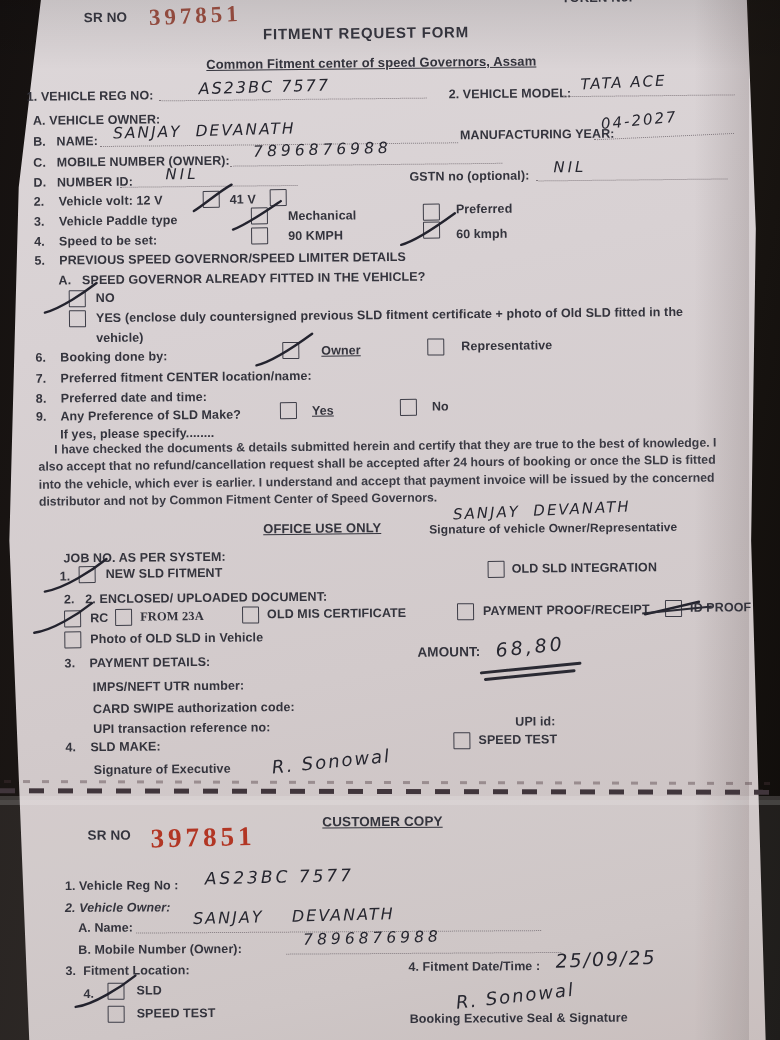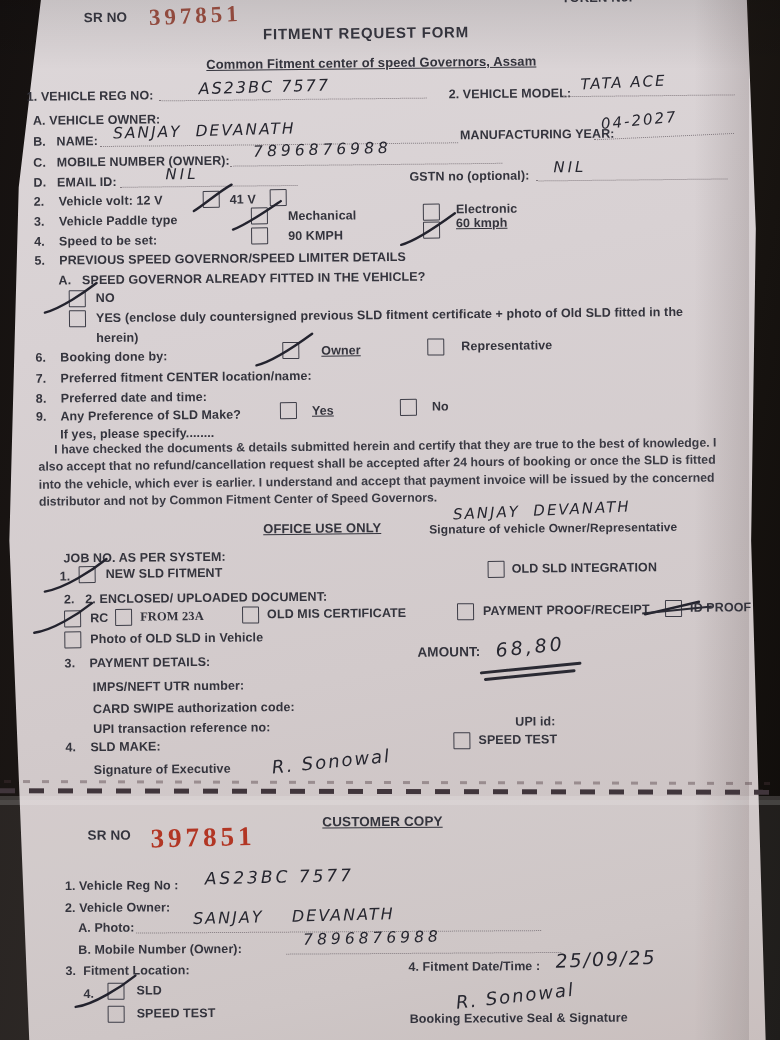--- a/index.html
+++ b/index.html
@@ -68,21 +68,21 @@
     <div class="dots" style="left:103px;top:142px;width:358px;"></div>
     <span class="hw" style="left:116px;top:120px;font-size:15.5px;transform:rotate(-1deg);">SANJAY  DEVANATH</span>
     <span class="lbl" style="left:463px;top:129px;">MANUFACTURING YEAR:</span>
     <div class="dots" style="left:597px;top:138px;width:140px;transform:rotate(-2deg);"></div>
     <span class="hw" style="left:604px;top:114px;font-size:15px;transform:rotate(-5deg);">04-2027</span>
 
     <span class="lbl" style="left:36px;top:152px;">C.   MOBILE NUMBER (OWNER):</span>
     <div class="dots" style="left:233px;top:163px;width:272px;"></div>
     <span class="hw" style="left:256px;top:140px;font-size:15.5px;letter-spacing:4px;transform:rotate(-1deg);">7896876988</span>
 
-    <span class="lbl" style="left:36px;top:172px;">D.   EMAIL ID:</span>
+    <span class="lbl" style="left:36px;top:172px;">D.   NUMBER ID:</span>
     <div class="dots" style="left:122px;top:183px;width:178px;"></div>
     <span class="hw" style="left:168px;top:163px;letter-spacing:3px;">NIL</span>
     <span class="lbl" style="left:412px;top:170px;">GSTN no (optional):</span>
     <div class="dots" style="left:538px;top:181px;width:192px;"></div>
     <span class="hw" style="left:556px;top:160px;letter-spacing:3px;">NIL</span>
 
     <span class="lbl" style="left:36px;top:191px;">2.    Vehicle volt: 12 V</span>
     <span class="cb checked" style="left:205px;top:189px;">
         <svg viewBox="0 0 44 32">
           <path d="M3 28 C 12 23, 28 9, 41 2"></path>
@@ -92,43 +92,43 @@
     <span class="cb" style="left:272px;top:188px;"></span>
 
     <span class="lbl" style="left:36px;top:211px;">3.    Vehicle Paddle type</span>
     <span class="cb checked" style="left:253px;top:206px;">
         <svg viewBox="0 0 44 32">
           <path d="M-6 30 C 8 25, 30 10, 42 2"></path>
         </svg>
       </span>
     <span class="lbl" style="left:290px;top:208px;">Mechanical</span>
     <span class="cb" style="left:425px;top:204px;"></span>
-    <span class="lbl" style="left:458px;top:203px;">Electronic</span>
+    <span class="lbl" style="left:458px;top:203px;">Preferred</span>
 
     <span class="lbl" style="left:36px;top:231px;">4.    Speed to be set:</span>
     <span class="cb" style="left:253px;top:226px;"></span>
     <span class="lbl" style="left:290px;top:228px;">90 KMPH</span>
     <span class="cb checked" style="left:425px;top:222px;">
         <svg viewBox="0 0 44 32">
           <path d="M-10 31 C 6 27, 30 10, 44 0"></path>
         </svg>
       </span>
-    <span class="lbl" style="left:458px;top:217px;text-decoration:underline;">60 kmph</span>
+    <span class="lbl" style="left:458px;top:228px;">60 kmph</span>
 
     <span class="lbl" style="left:36px;top:250px;">5.    PREVIOUS SPEED GOVERNOR/SPEED LIMITER DETAILS</span>
     <span class="lbl" style="left:60px;top:270px;">A.   SPEED GOVERNOR ALREADY FITTED IN THE VEHICLE?</span>
     <span class="cb checked" style="left:70px;top:287px;">
         <svg viewBox="0 0 44 32">
           <path d="M-12 30 C 4 26, 28 10, 40 1"></path>
         </svg>
       </span>
     <span class="lbl" style="left:97px;top:288px;">NO</span>
     <span class="cb" style="left:70px;top:307px;"></span>
     <span class="lbl" style="left:97px;top:308px;">YES (enclose duly countersigned previous SLD fitment certificate + photo of Old SLD fitted in the</span>
-    <span class="lbl" style="left:97px;top:328px;">herein)</span>
+    <span class="lbl" style="left:97px;top:328px;">vehicle)</span>
 
     <span class="lbl" style="left:36px;top:347px;">6.    Booking done by:</span>
     <span class="cb checked" style="left:283px;top:341px;">
         <svg viewBox="0 0 44 32">
           <path d="M-14 31 C 4 27, 28 10, 42 0"></path>
         </svg>
       </span>
     <span class="lbl" style="left:322px;top:343px;text-decoration:underline;">Owner</span>
     <span class="cb" style="left:428px;top:339px;"></span>
     <span class="lbl" style="left:462px;top:340px;">Representative</span>
@@ -204,23 +204,23 @@
     <span class="hw" style="left:268px;top:750px;font-size:18px;transform:rotate(-5deg);">R. Sonowal</span>
   </div>
 
   <div class="content" style="transform:rotate(-.35deg);">
     <div class="lbl ctr u" style="left:280px;top:814px;width:200px;font-size:13.5px;">CUSTOMER COPY</div>
     <span class="lbl" style="left:85px;top:826px;font-size:13.5px;">SR NO</span>
     <span class="stamp" style="left:148px;top:821px;font-size:27px;letter-spacing:4px;color:#b23624;transform:rotate(-1deg);">397851</span>
 
     <span class="lbl" style="left:62px;top:877px;">1. Vehicle Reg No :</span>
     <span class="hw" style="left:202px;top:866px;font-size:17px;letter-spacing:3px;transform:rotate(-1deg);">AS23BC 7577</span>
-    <span class="lbl" style="left:62px;top:899px;">2. Vehicle Owner:</span>
-
-    <span class="lbl" style="left:75px;top:919px;">A. Photo:</span>
+    <span class="lbl" style="left:62px;top:899px;font-style:italic;">2. Vehicle Owner:</span>
+
+    <span class="lbl" style="left:75px;top:919px;">A. Name:</span>
     <div class="dots" style="left:133px;top:930px;width:405px;"></div>
     <span class="hw" style="left:190px;top:906px;font-size:16px;transform:rotate(-1deg);">SANJAY    DEVANATH</span>
 
     <span class="lbl" style="left:75px;top:941px;">B. Mobile Number (Owner):</span>
     <div class="dots" style="left:283px;top:952px;width:275px;"></div>
     <span class="hw" style="left:300px;top:929px;font-size:15.5px;letter-spacing:4px;transform:rotate(-1deg);">7896876988</span>
 
     <span class="lbl" style="left:62px;top:962px;">3.  Fitment Location:</span>
     <span class="lbl" style="left:405px;top:960px;">4. Fitment Date/Time :</span>
     <span class="hw" style="left:552px;top:949px;font-size:19px;letter-spacing:2px;transform:rotate(-2deg);">25/09/25</span>

